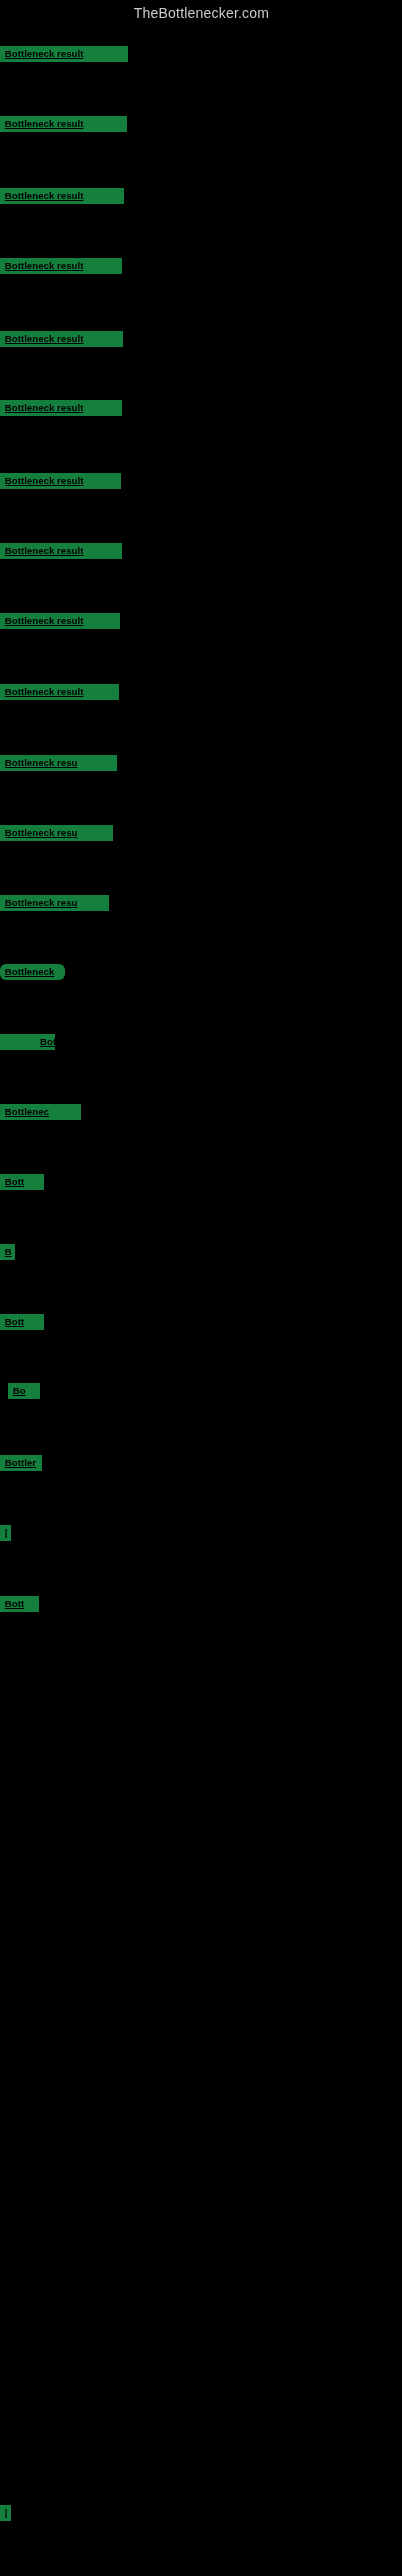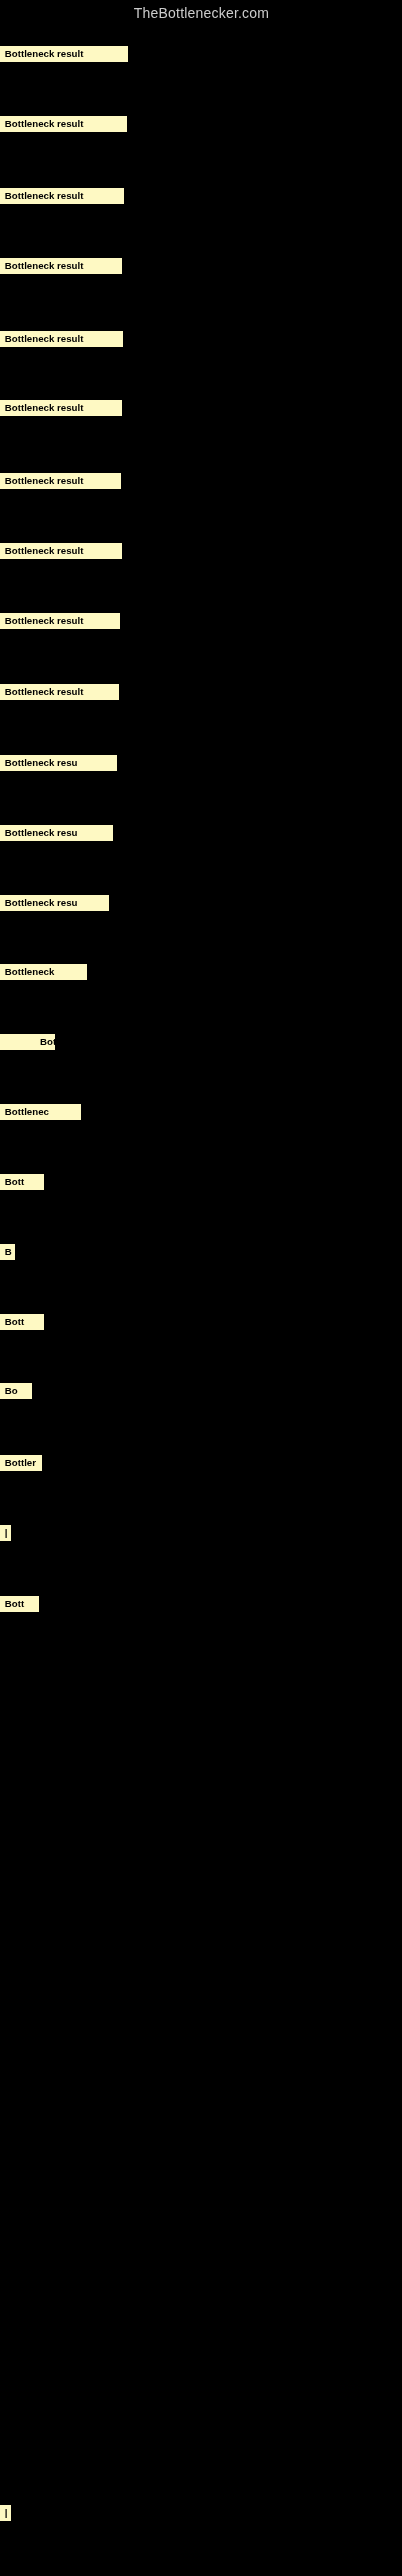--- a/index.html
+++ b/index.html
@@ -11,28 +11,29 @@
       position: relative;
     }
     .site-title {
       text-align: center;
       color: #ccc;
       font-size: 14px;
       padding: 4.8px 0 3.2px 0;
       letter-spacing: 0.2px;
     }
     .bottleneck-label {
-      background: #fef9c3;
+      background: #15803d;
       color: #000;
       font-size: 9.7px;
       font-weight: bold;
       padding: 2.4px 4.8px;
       display: inline-block;
       white-space: nowrap;
       overflow: hidden;
+      text-decoration: underline;
     }
     .row {
       position: absolute;
       left: 0;
     }
   </style>
 </head>
 <body>
 
 <div class="site-title">TheBottlenecker.com</div>
@@ -44,25 +45,25 @@
     <div class="row" style="top: 258px; left: 0px;"><span class="bottleneck-label" style="width: 122px; max-width: 122px;">Bottleneck result</span></div>
     <div class="row" style="top: 331px; left: 0px;"><span class="bottleneck-label" style="width: 123px; max-width: 123px;">Bottleneck result</span></div>
     <div class="row" style="top: 400px; left: 0px;"><span class="bottleneck-label" style="width: 122px; max-width: 122px;">Bottleneck result</span></div>
     <div class="row" style="top: 473px; left: 0px;"><span class="bottleneck-label" style="width: 121px; max-width: 121px;">Bottleneck result</span></div>
     <div class="row" style="top: 543px; left: 0px;"><span class="bottleneck-label" style="width: 122px; max-width: 122px;">Bottleneck result</span></div>
     <div class="row" style="top: 613px; left: 0px;"><span class="bottleneck-label" style="width: 120px; max-width: 120px;">Bottleneck result</span></div>
     <div class="row" style="top: 684px; left: 0px;"><span class="bottleneck-label" style="width: 119px; max-width: 119px;">Bottleneck result</span></div>
     <div class="row" style="top: 755px; left: 0px;"><span class="bottleneck-label" style="width: 117px; max-width: 117px;">Bottleneck resu</span></div>
     <div class="row" style="top: 825px; left: 0px;"><span class="bottleneck-label" style="width: 113px; max-width: 113px;">Bottleneck resu</span></div>
     <div class="row" style="top: 895px; left: 0px;"><span class="bottleneck-label" style="width: 109px; max-width: 109px;">Bottleneck resu</span></div>
-    <div class="row" style="top: 964px; left: 0px;"><span class="bottleneck-label" style="width: 87px; max-width: 87px;">Bottleneck</span></div>
+    <div class="row" style="top: 964px; left: 0px;"><span class="bottleneck-label" style="width: 65px; max-width: 87px; border-radius: 6px;">Bottleneck</span></div>
     <div class="row" style="top: 1034px; left: 0px;"><span class="bottleneck-label" style="width: 55px; max-width: 55px; padding-left: 40px;">Bottle</span></div>
     <div class="row" style="top: 1104px; left: 0px;"><span class="bottleneck-label" style="width: 89px; max-width: 81px;">Bottlenec</span></div>
     <div class="row" style="top: 1174px; left: 0px;"><span class="bottleneck-label" style="width: 44px; max-width: 44px;">Bott</span></div>
     <div class="row" style="top: 1244px; left: 0px;"><span class="bottleneck-label" style="width: 14.5px; max-width: 14.5px;">B</span></div>
     <div class="row" style="top: 1314px; left: 0px;"><span class="bottleneck-label" style="width: 44px; max-width: 44px;">Bott</span></div>
-    <div class="row" style="top: 1383px; left: 0px;"><span class="bottleneck-label" style="width: 32px; max-width: 32px;">Bo</span></div>
+    <div class="row" style="top: 1383px; left: 8px;"><span class="bottleneck-label" style="width: 32px; max-width: 32px;">Bo</span></div>
     <div class="row" style="top: 1455px; left: 0px;"><span class="bottleneck-label" style="width: 42px; max-width: 58px;">Bottler</span></div>
     <div class="row" style="top: 1525px; left: 0px;"><span class="bottleneck-label" style="width: 11.3px; max-width: 11.3px;">|</span></div>
     <div class="row" style="top: 1596px; left: 0px;"><span class="bottleneck-label" style="width: 39px; max-width: 39px;">Bott</span></div>
     <div class="row" style="top: 2505px; left: 0px;"><span class="bottleneck-label" style="width: 11.3px; max-width: 11.3px;">|</span></div>
   </div>
 
 
 </body></html>

